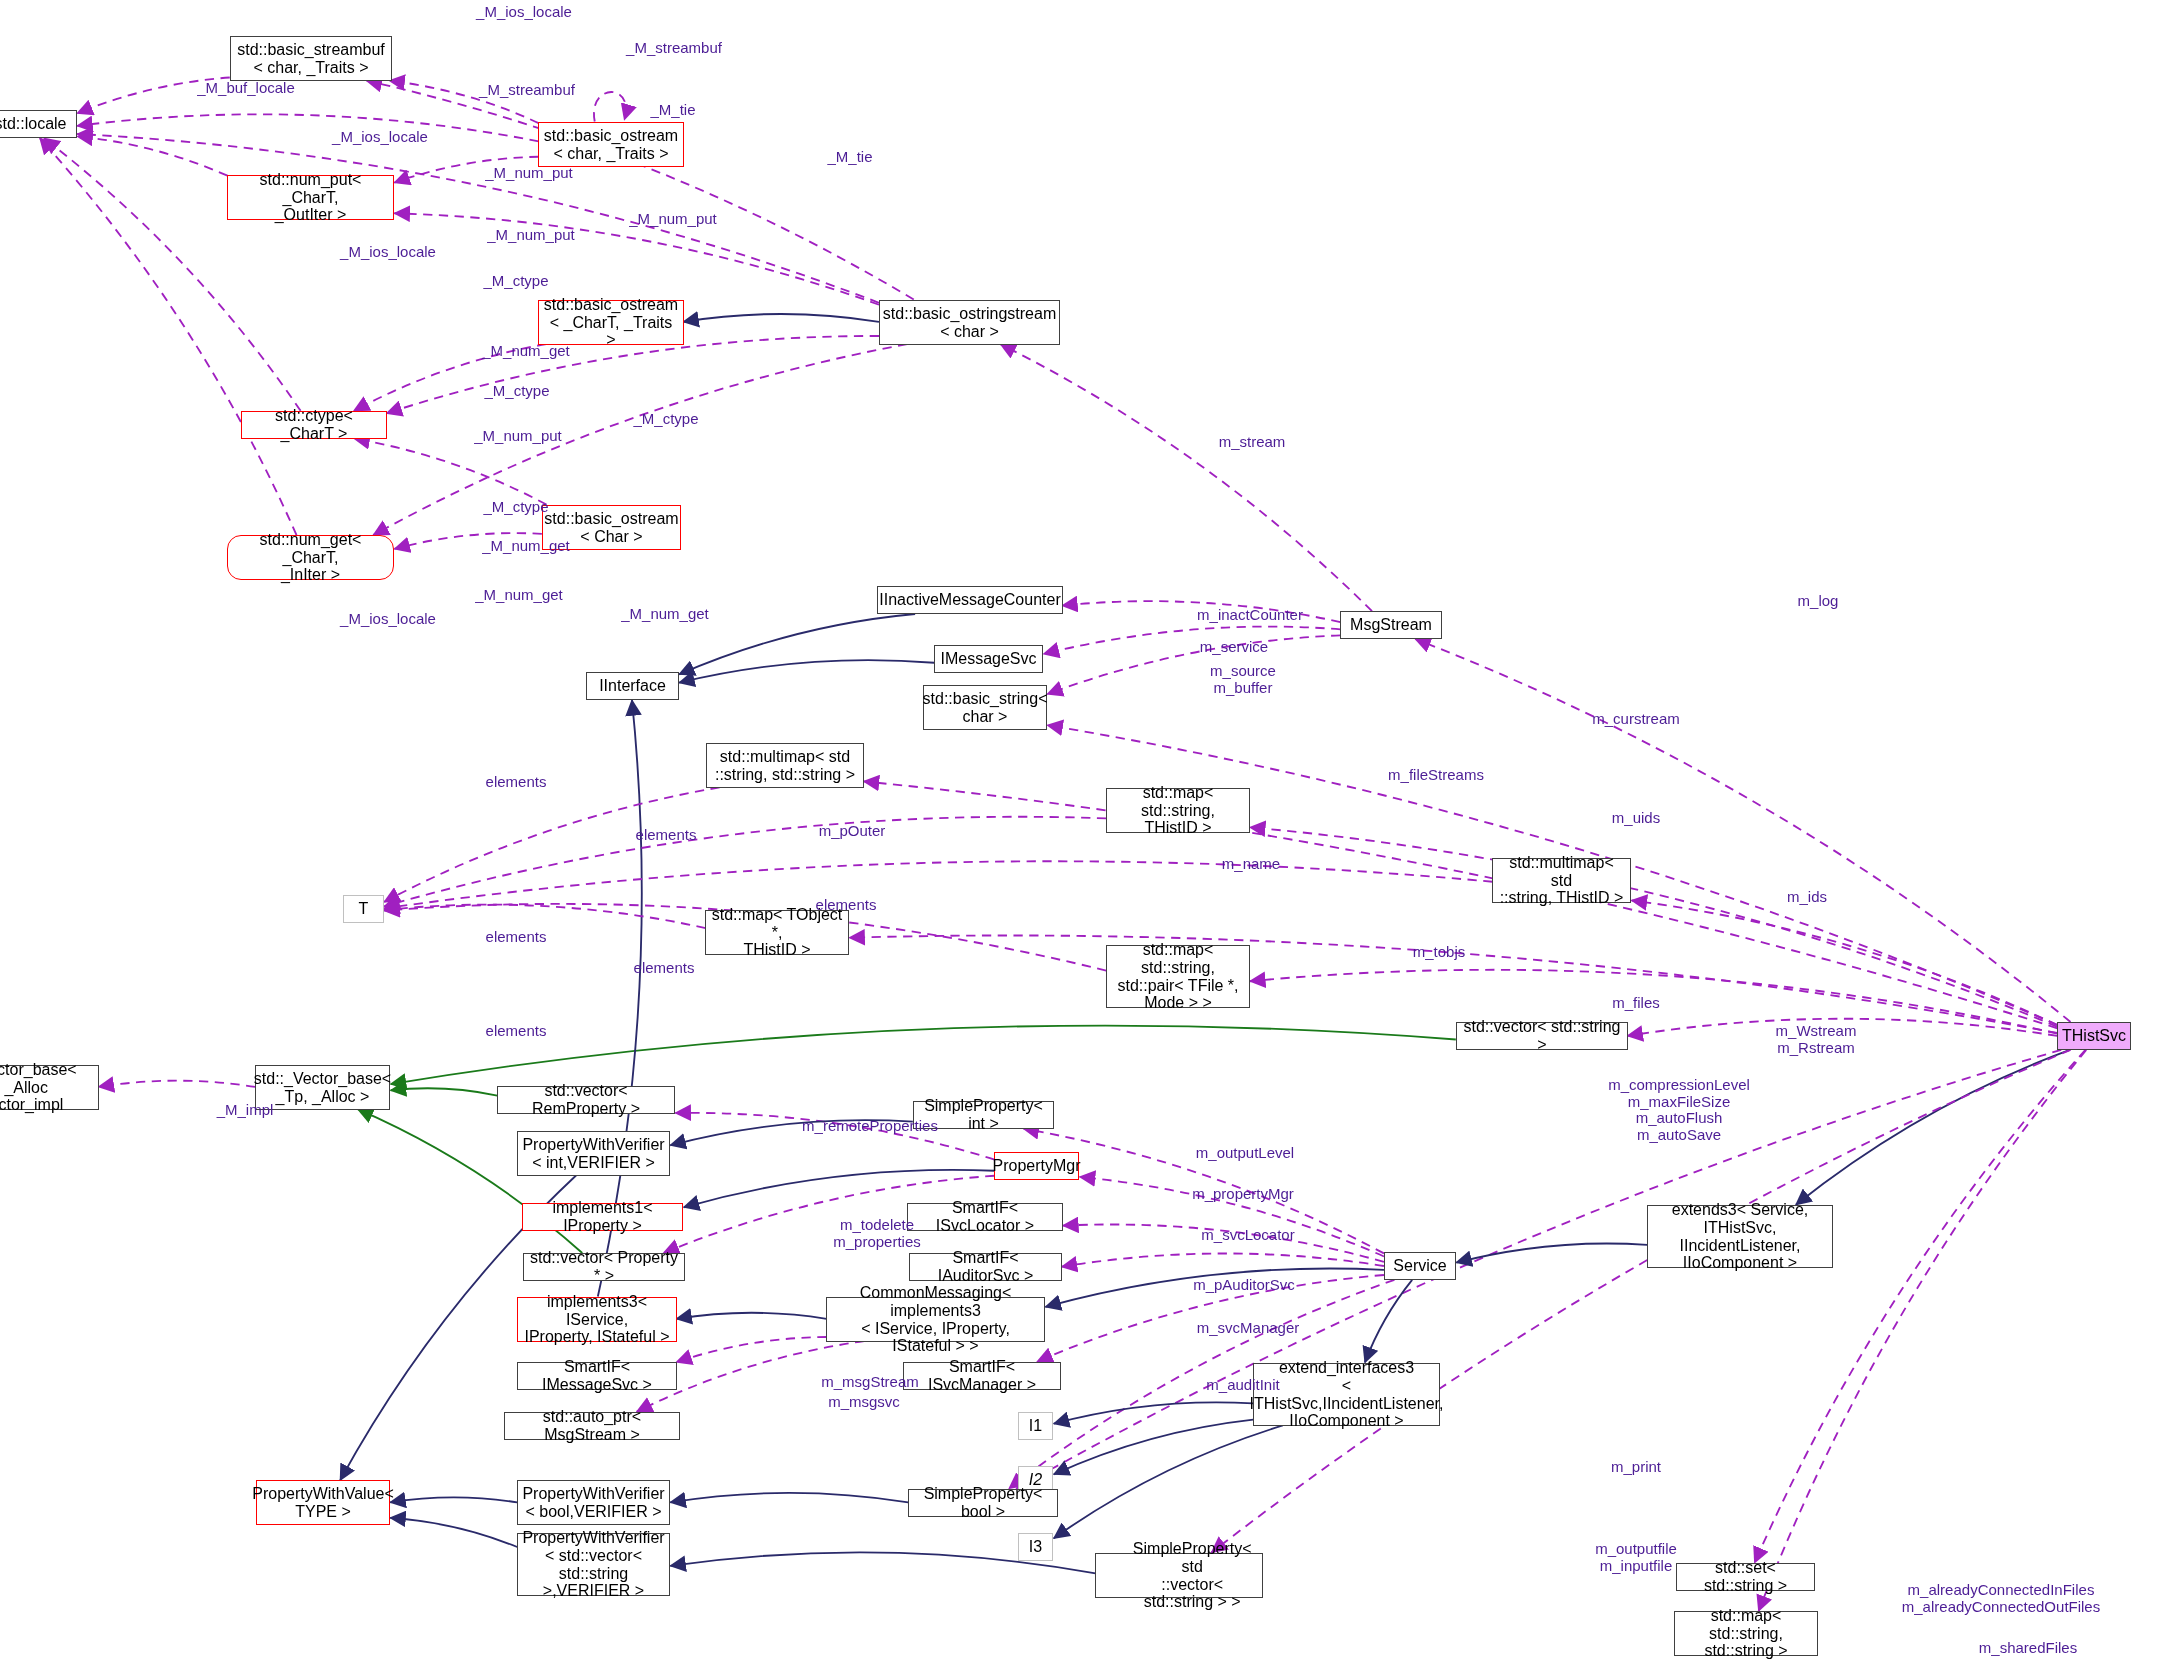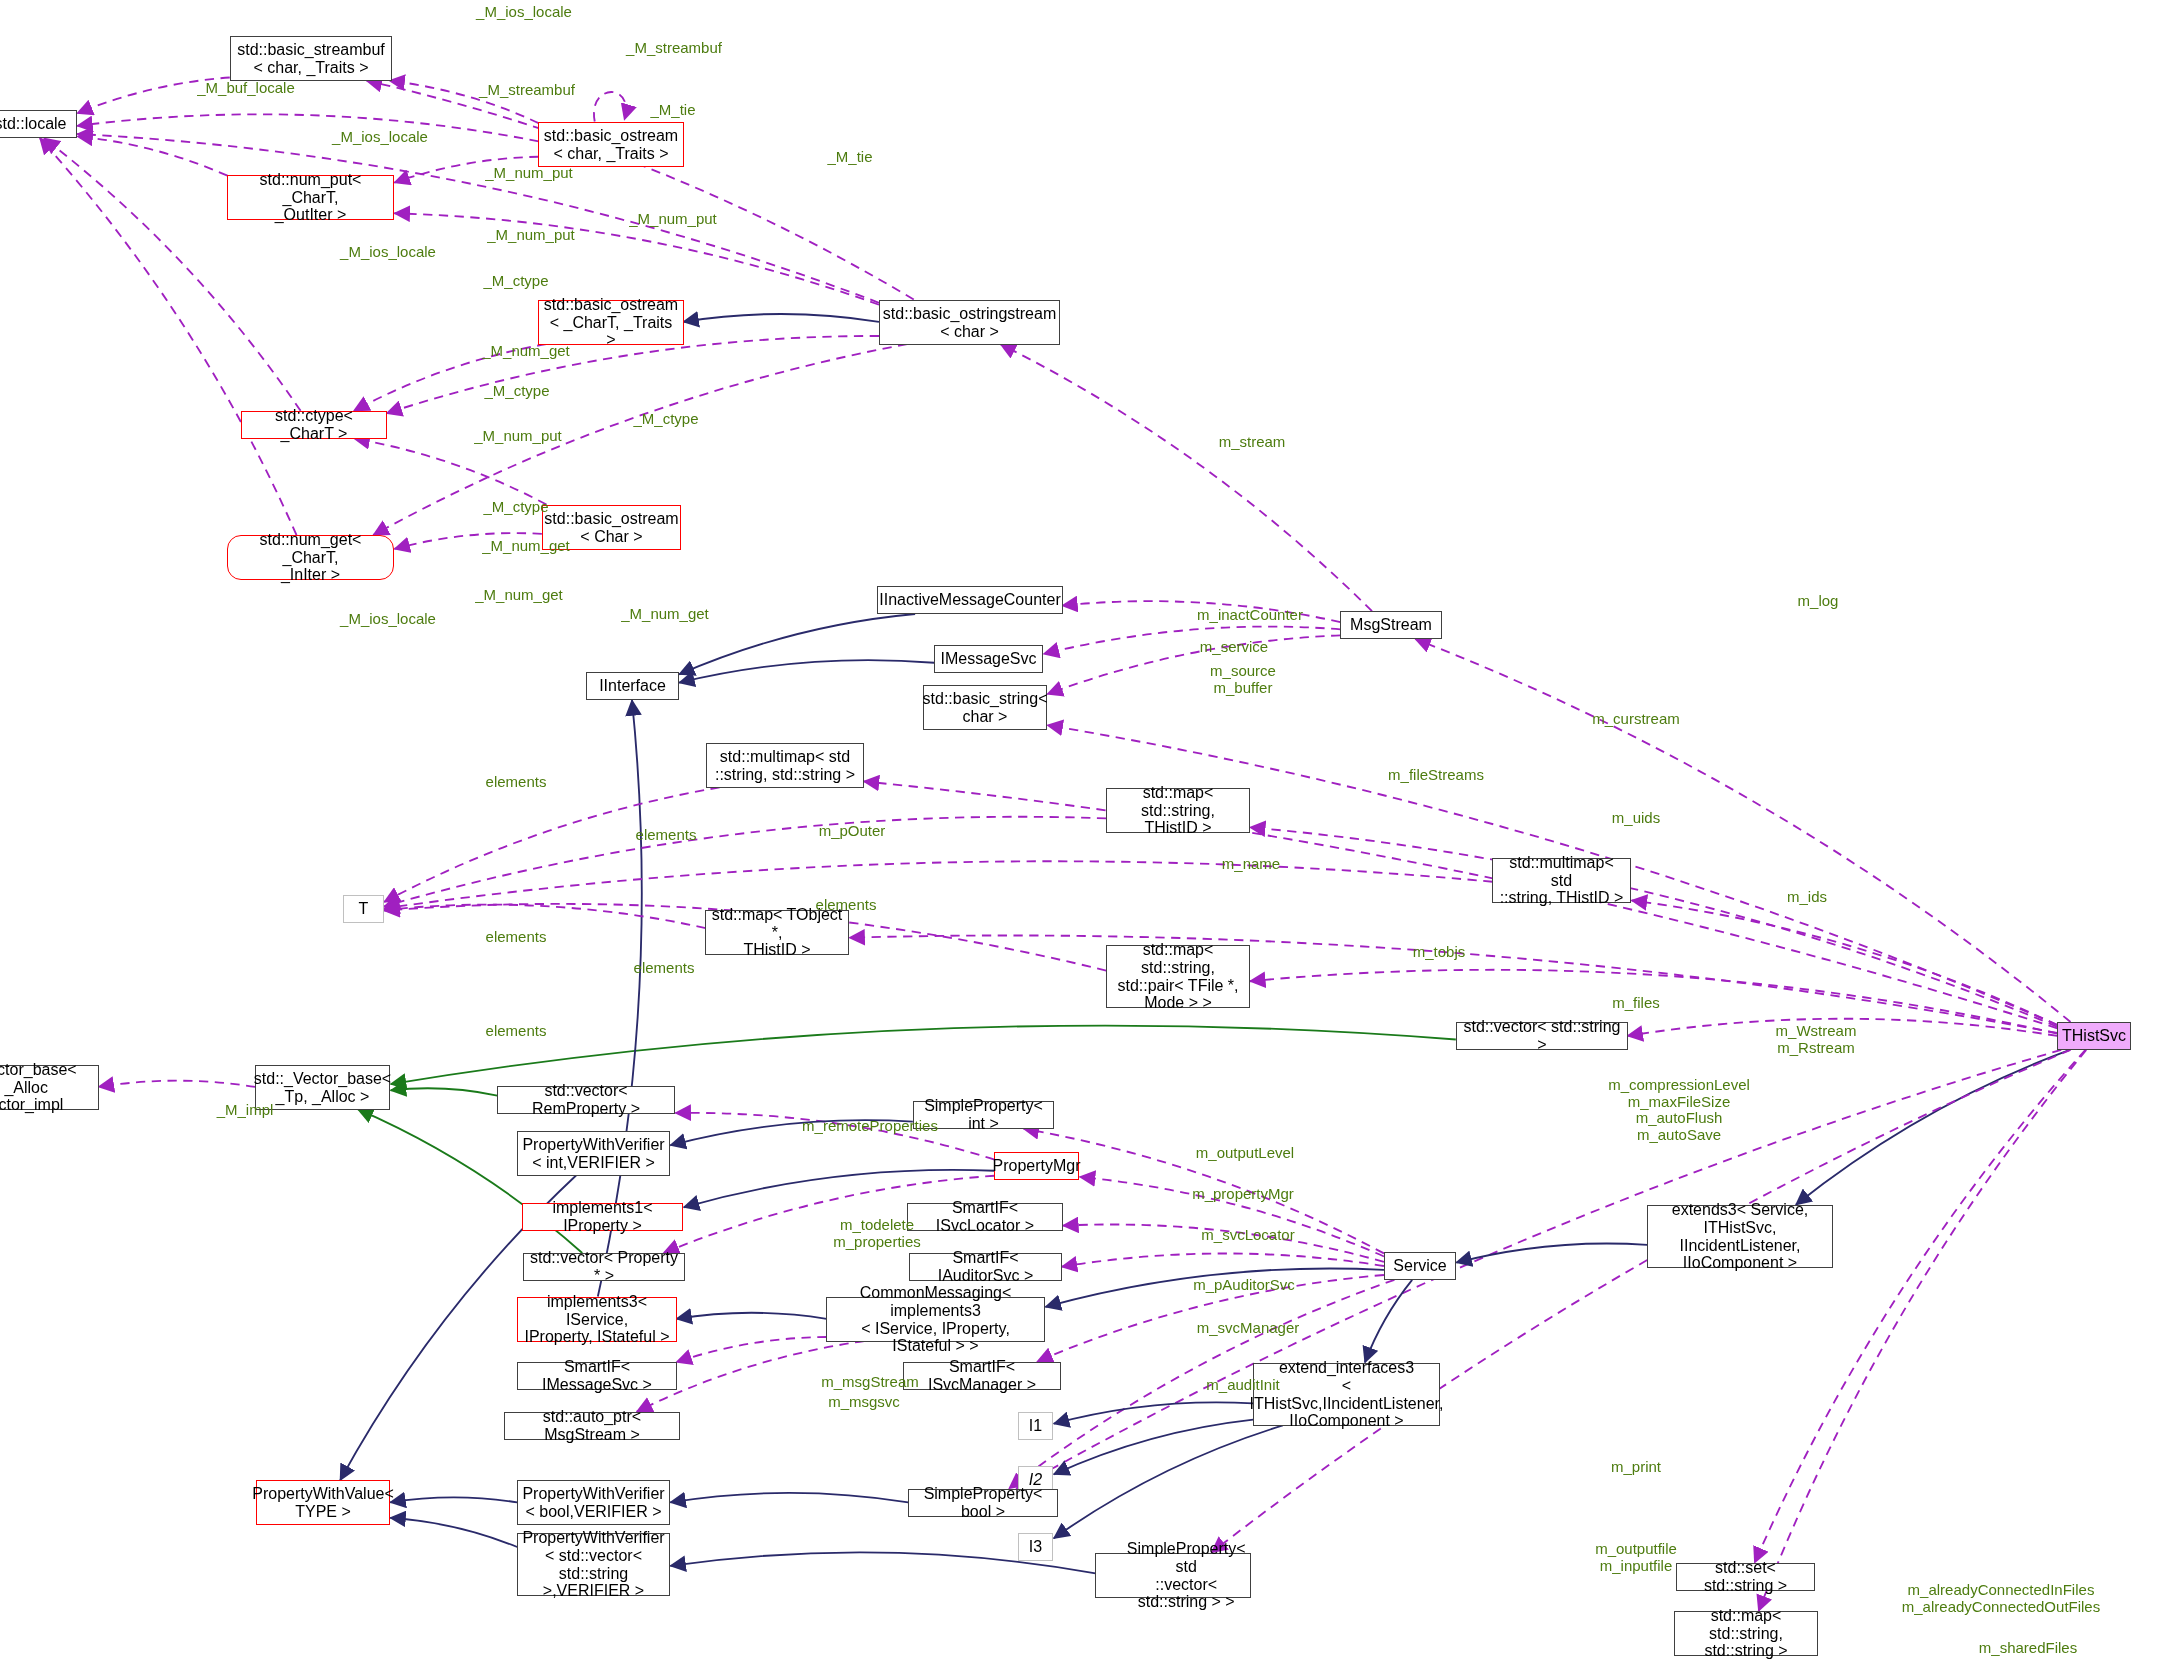--- a/index.html
+++ b/index.html
@@ -19,21 +19,21 @@
     white-space:pre-line;
     padding:1.9px 4.6px;
   }
   .node.red{border:1.9px solid #ff0000;}
   .node.focus{background:#f0abfc;border:0.9px solid #404040;}
   .node.tiny{border:0.9px solid #c0c0c0;background:#fff;}
   .elabel{
     position:absolute;
     font-size:15px;
     line-height:16.7px;
-    color:#4d7c0f;
+    color:#4c1d95;
     white-space:pre-line;
     text-align:center;
     transform:translate(-50%,-50%);
   }
 </style>
 </head>
 <body>
 
 <div id="canvas">
   <svg id="edges" viewBox="0 0 2349 1805">
@@ -190,21 +190,21 @@
       <div class="node tiny" style="left: 1018px; top: 1466px; width: 35px; height: 28px; font-style: italic;">I2</div>
       <div class="node red" style="left: 256px; top: 1480px; width: 134px; height: 45px;">PropertyWithValue&lt;
 TYPE &gt;</div>
       <div class="node" style="left: 517px; top: 1480px; width: 153px; height: 45px;">PropertyWithVerifier
 &lt; bool,VERIFIER &gt;</div>
       <div class="node" style="left: 908px; top: 1489px; width: 150px; height: 28px;">SimpleProperty&lt; bool &gt;</div>
       <div class="node tiny" style="left: 1018px; top: 1533px; width: 35px; height: 28px;">I3</div>
       <div class="node" style="left: 517px; top: 1533px; width: 153px; height: 63px;">PropertyWithVerifier
 &lt; std::vector&lt; std::string
 &gt;,VERIFIER &gt;</div>
-      <div class="node" style="left: 1095px; top: 1553px; width: 156px; height: 45px; padding-left: 31px;">SimpleProperty&lt; std
+      <div class="node" style="left: 1095px; top: 1553px; width: 168px; height: 45px; padding-left: 31px;">SimpleProperty&lt; std
 ::vector&lt; std::string &gt; &gt;</div>
       <div class="node" style="left: 1676px; top: 1563px; width: 139px; height: 28px;">std::set&lt; std::string &gt;</div>
       <div class="node" style="left: 1674px; top: 1611px; width: 144px; height: 45px;">std::map&lt; std::string,
 std::string &gt;</div>
     </div>
   <div id="labels-layer">
       <div class="elabel" style="left: 524px; top: 12px;">_M_ios_locale</div>
       <div class="elabel" style="left: 674px; top: 48px;">_M_streambuf</div>
       <div class="elabel" style="left: 246px; top: 88px;">_M_buf_locale</div>
       <div class="elabel" style="left: 527px; top: 90px;">_M_streambuf</div>

